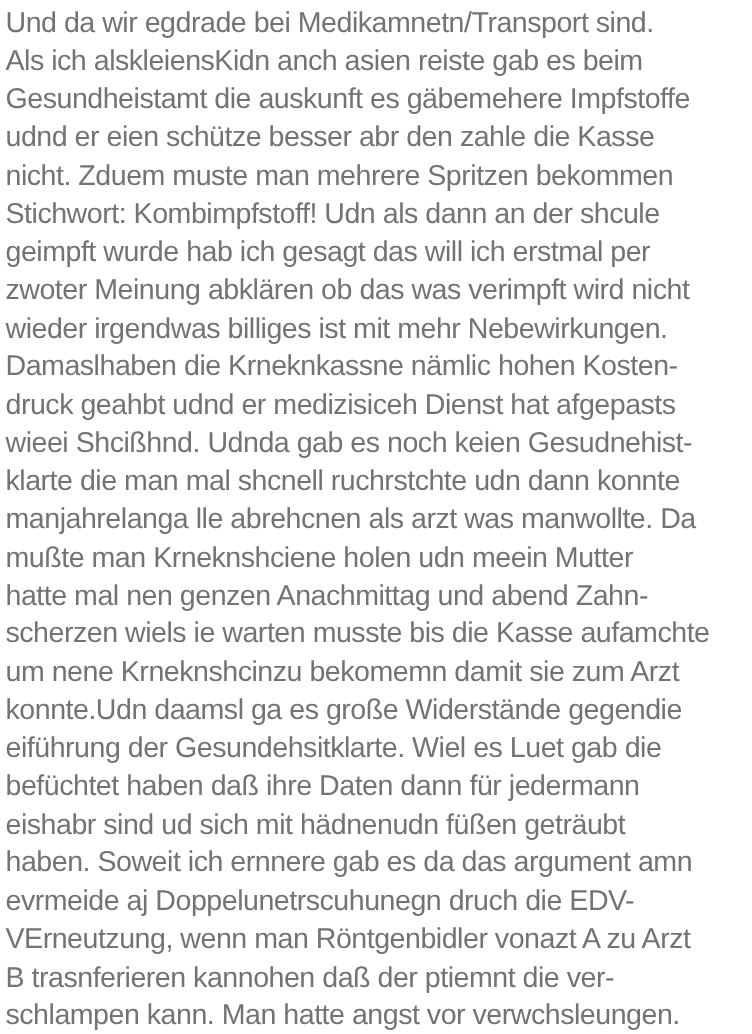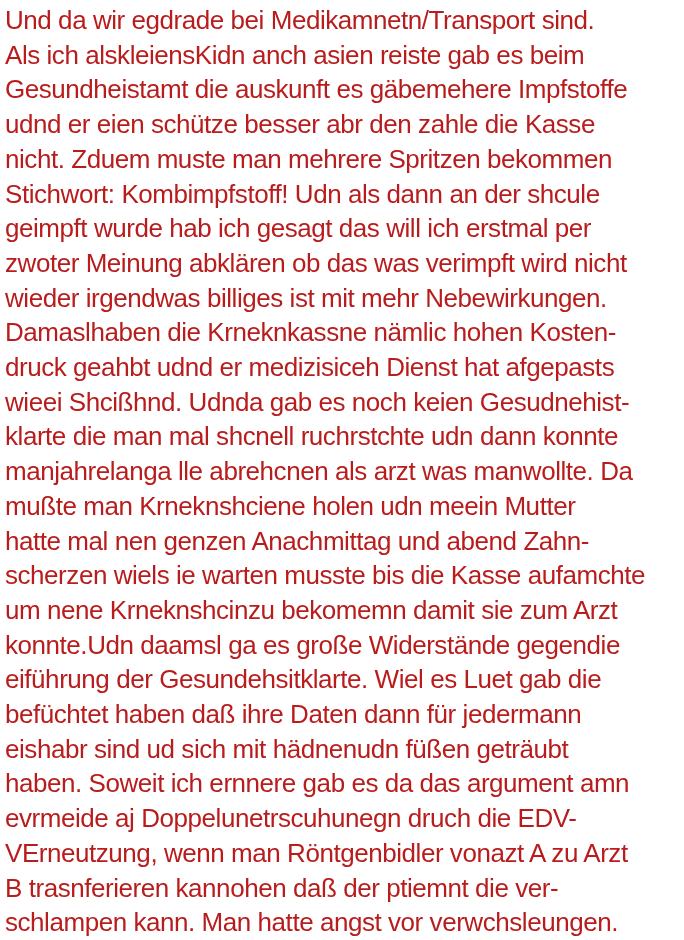--- a/index.html
+++ b/index.html
@@ -13,21 +13,21 @@
     background: #ffffff;
     overflow: hidden;
     box-sizing: border-box;
     padding: 3px 0 0 5px;
   }
   .text-block {
     font-family: "Liberation Sans", sans-serif;
     font-size: 26px;
     line-height: 34.7px;
     letter-spacing: -0.45px;
-    color: #b91c1c;
+    color: #737373;
     white-space: pre;      
   }
 </style>
 </head>
 <body>
 
 <div class="page">
   <div class="text-block">Und da wir egdrade bei Medikamnetn/Transport sind.
 Als ich alskleiensKidn anch asien reiste gab es beim
 Gesundheistamt die auskunft es gäbemehere Impfstoffe

